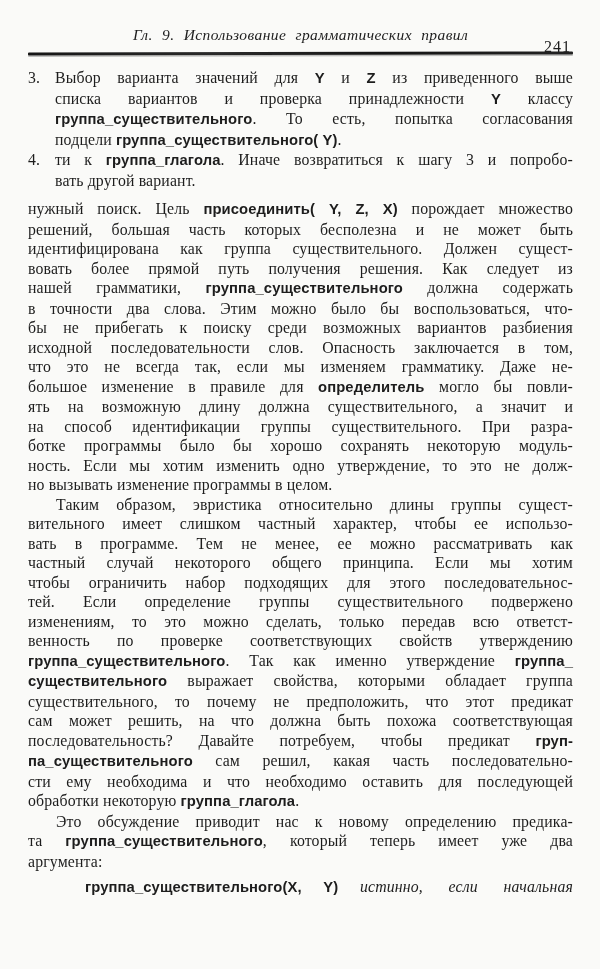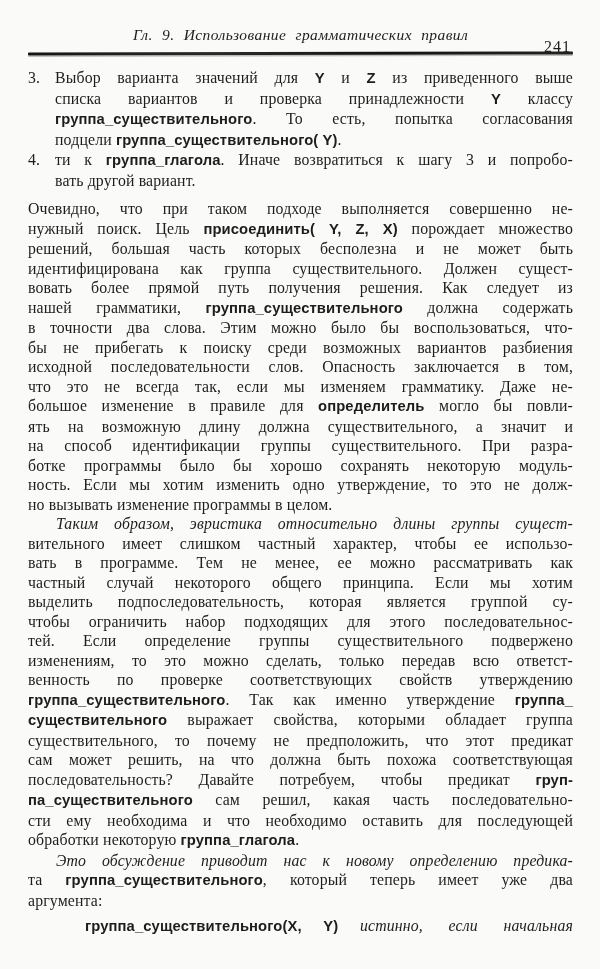--- a/index.html
+++ b/index.html
@@ -40,21 +40,21 @@
   .list-item { position: relative; padding-left: 27px; }
   .item-number { position: absolute; left: 0; top: 0; line-height: 19.5px; }
   .line {
     line-height: 19.5px;
     text-align: justify;
     text-align-last: justify;
     letter-spacing: 0.15px;
   }
   .line.last { text-align-last: left; }
   .paras { margin-top: 9px; }
-  .paragraph.indent .line:first-child { text-indent: 28px; font-style: italic; }
+  .paragraph.indent .line:first-child { text-indent: 28px; }
   .formula {
     margin-top: 6px;
     padding-left: 57px;
   }
   .formula .line { text-align-last: justify; }
   .r-n {}
   .r-b {
     font-family: "Liberation Sans", "DejaVu Sans", sans-serif;
     font-weight: bold;
     font-size: 14.8px;
@@ -80,21 +80,20 @@
         <div class="line last"><span class="r-n">подцели </span><span class="r-b">группа_существительного( Y)</span><span class="r-n">.</span></div>
       </div>
       <div class="list-item">
         <span class="item-number">4.</span>
         <div class="line"><span class="r-n">ти к </span><span class="r-b">группа_глагола</span><span class="r-n">. Иначе возвратиться к шагу 3 и попробо-</span></div>
         <div class="line last"><span class="r-n">вать другой вариант.</span></div>
       </div>
     </div>
   <div class="paras">
       <div class="paragraph">
-        <div class="line"><span class="r-n">Очевидно, что при таком подходе выполняется совершенно не-</span></div>
         <div class="line"><span class="r-n">нужный поиск. Цель </span><span class="r-b">присоединить( Y, Z, X)</span><span class="r-n"> порождает множество</span></div>
         <div class="line"><span class="r-n">решений, большая часть которых бесполезна и не может быть</span></div>
         <div class="line"><span class="r-n">идентифицирована как группа существительного. Должен сущест-</span></div>
         <div class="line"><span class="r-n">вовать более прямой путь получения решения. Как следует из</span></div>
         <div class="line"><span class="r-n">нашей грамматики, </span><span class="r-b">группа_существительного</span><span class="r-n"> должна содержать</span></div>
         <div class="line"><span class="r-n">в точности два слова. Этим можно было бы воспользоваться, что-</span></div>
         <div class="line"><span class="r-n">бы не прибегать к поиску среди возможных вариантов разбиения</span></div>
         <div class="line"><span class="r-n">исходной последовательности слов. Опасность заключается в том,</span></div>
         <div class="line"><span class="r-n">что это не всегда так, если мы изменяем грамматику. Даже не-</span></div>
         <div class="line"><span class="r-n">большое изменение в правиле для </span><span class="r-b">определитель</span><span class="r-n"> могло бы повли-</span></div>
@@ -102,21 +101,20 @@
         <div class="line"><span class="r-n">на способ идентификации группы существительного. При разра-</span></div>
         <div class="line"><span class="r-n">ботке программы было бы хорошо сохранять некоторую модуль-</span></div>
         <div class="line"><span class="r-n">ность. Если мы хотим изменить одно утверждение, то это не долж-</span></div>
         <div class="line last"><span class="r-n">но вызывать изменение программы в целом.</span></div>
       </div>
       <div class="paragraph indent">
         <div class="line"><span class="r-n">Таким образом, эвристика относительно длины группы сущест-</span></div>
         <div class="line"><span class="r-n">вительного имеет слишком частный характер, чтобы ее использо-</span></div>
         <div class="line"><span class="r-n">вать в программе. Тем не менее, ее можно рассматривать как</span></div>
         <div class="line"><span class="r-n">частный случай некоторого общего принципа. Если мы хотим</span></div>
-        <div class="line"><span class="r-n">выделить подпоследовательность, которая является группой су-</span></div>
         <div class="line"><span class="r-n">чтобы ограничить набор подходящих для этого последовательнос-</span></div>
         <div class="line"><span class="r-n">тей. Если определение группы существительного подвержено</span></div>
         <div class="line"><span class="r-n">изменениям, то это можно сделать, только передав всю ответст-</span></div>
         <div class="line"><span class="r-n">венность по проверке соответствующих свойств утверждению</span></div>
         <div class="line"><span class="r-b">группа_существительного</span><span class="r-n">. Так как именно утверждение </span><span class="r-b">группа_</span></div>
         <div class="line"><span class="r-b">существительного</span><span class="r-n"> выражает свойства, которыми обладает группа</span></div>
         <div class="line"><span class="r-n">существительного, то почему не предположить, что этот предикат</span></div>
         <div class="line"><span class="r-n">сам может решить, на что должна быть похожа соответствующая</span></div>
         <div class="line"><span class="r-n">последовательность? Давайте потребуем, чтобы предикат </span><span class="r-b">груп-</span></div>
         <div class="line"><span class="r-b">па_существительного</span><span class="r-n"> сам решил, какая часть последовательно-</span></div>

